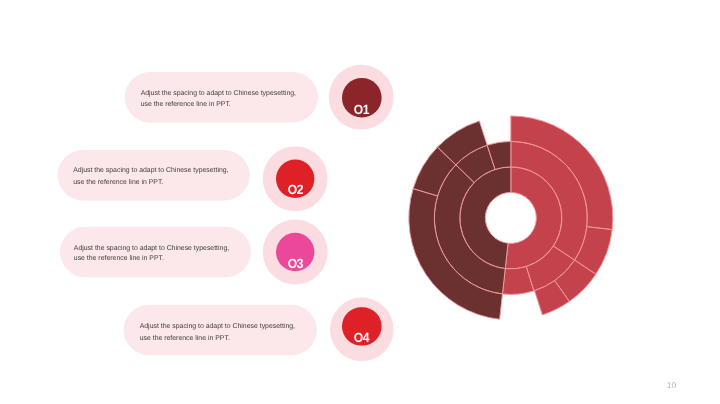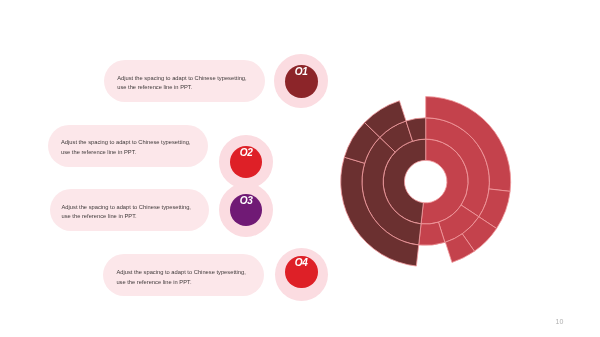--- a/index.html
+++ b/index.html
@@ -3,21 +3,21 @@
 <meta charset="utf-8">
 <title>Slide</title>
 <style>
   html,body{margin:0;padding:0;}
   body{width:600px;height:337px;background:#ffffff;overflow:hidden;
        font-family:"Liberation Sans",sans-serif;}
   #slide{position:relative;width:600px;height:337px;background:#ffffff;}
   .pill{position:absolute;background:#fce7ea;border-radius:999px;box-sizing:border-box;}
   .ptext{position:absolute;font-size:5.75px;line-height:9.4px;color:#3f3a3a;white-space:nowrap;}
   .badge{position:absolute;border-radius:50%;}
-  .badge .core{position:absolute;border-radius:50%;display:flex;align-items:flex-start;justify-content:center;font-style:italic;}
+  .badge .core{position:absolute;border-radius:50%;display:flex;align-items:flex-end;justify-content:center;}
   .badge .lbl{font-size:11.2px;font-weight:bold;color:#ffffff;letter-spacing:-0.25px;display:inline-block;transform:scaleX(0.90);}
   #pageno{position:absolute;font-size:7px;color:#b9b9b9;}
   svg{position:absolute;left:0;top:0;}
 </style>
 </head>
 <body>
 
 <div id="slide">
   <svg id="chart" width="600" height="337">
       <path d="M425.7 139.1 A42.5 42.5 0 1 1 421.0362917786306 223.84334060684512 L423.36814588931526 202.72167030342257 A21.25 21.25 0 1 0 425.7 160.35 Z" fill="#c4424c" stroke="#f19b9e" stroke-width="0.8"></path>
@@ -41,30 +41,30 @@
       <div class="ptext" style="left: 117.2px; top: 73.7px; color: rgb(63, 58, 58);">Adjust the spacing to adapt to Chinese typesetting,</div>
       <div class="ptext" style="left: 117.2px; top: 83.1px; color: rgb(63, 58, 58);">use the reference line in PPT.</div>
       <div class="badge" style="left: 274.4px; top: 54.3px; width: 53.8px; height: 53.8px; background: rgb(251, 220, 225);">
         <div class="core" style="left: 10.5px; top: 10.5px; width: 32.8px; height: 32.8px; background: rgb(140, 37, 41);">
           <span class="lbl">O1</span>
         </div>
       </div>
       <div class="pill" style="left: 48.1px; top: 124.6px; width: 160.3px; height: 42px; background: rgb(252, 231, 234);"></div>
       <div class="ptext" style="left: 61px; top: 138.4px; color: rgb(63, 58, 58);">Adjust the spacing to adapt to Chinese typesetting,</div>
       <div class="ptext" style="left: 61px; top: 147.8px; color: rgb(63, 58, 58);">use the reference line in PPT.</div>
-      <div class="badge" style="left: 219.1px; top: 135px; width: 53.8px; height: 53.8px; background: rgb(251, 220, 225);">
+      <div class="badge" style="left: 219.1px; top: 122px; width: 53.8px; height: 53.8px; background: rgb(251, 220, 225);">
         <div class="core" style="left: 10.5px; top: 10.5px; width: 32.8px; height: 32.8px; background: rgb(222, 32, 39);">
           <span class="lbl">O2</span>
         </div>
       </div>
       <div class="pill" style="left: 50px; top: 189.1px; width: 159.2px; height: 42px; background: rgb(252, 231, 234);"></div>
       <div class="ptext" style="left: 61.5px; top: 202.9px; color: rgb(63, 58, 58);">Adjust the spacing to adapt to Chinese typesetting,</div>
       <div class="ptext" style="left: 61.5px; top: 212.3px; color: rgb(63, 58, 58);">use the reference line in PPT.</div>
       <div class="badge" style="left: 219.1px; top: 183.2px; width: 53.8px; height: 53.8px; background: rgb(251, 220, 225);">
-        <div class="core" style="left: 10.5px; top: 10.5px; width: 32.8px; height: 32.8px; background: #701a75;">
+        <div class="core" style="left: 10.5px; top: 10.5px; width: 32.8px; height: 32.8px; background: #ec4899;">
           <span class="lbl">O3</span>
         </div>
       </div>
       <div class="pill" style="left: 103.3px; top: 253.6px; width: 160.4px; height: 42px; background: rgb(252, 231, 234);"></div>
       <div class="ptext" style="left: 116.4px; top: 268.1px; color: rgb(63, 58, 58);">Adjust the spacing to adapt to Chinese typesetting,</div>
       <div class="ptext" style="left: 116.4px; top: 277.5px; color: rgb(63, 58, 58);">use the reference line in PPT.</div>
       <div class="badge" style="left: 274.6px; top: 247.7px; width: 53.8px; height: 53.8px; background: rgb(251, 220, 225);">
         <div class="core" style="left: 10.5px; top: 8px; width: 32.8px; height: 32.8px; background: rgb(222, 32, 39);">
           <span class="lbl">O4</span>
         </div>

